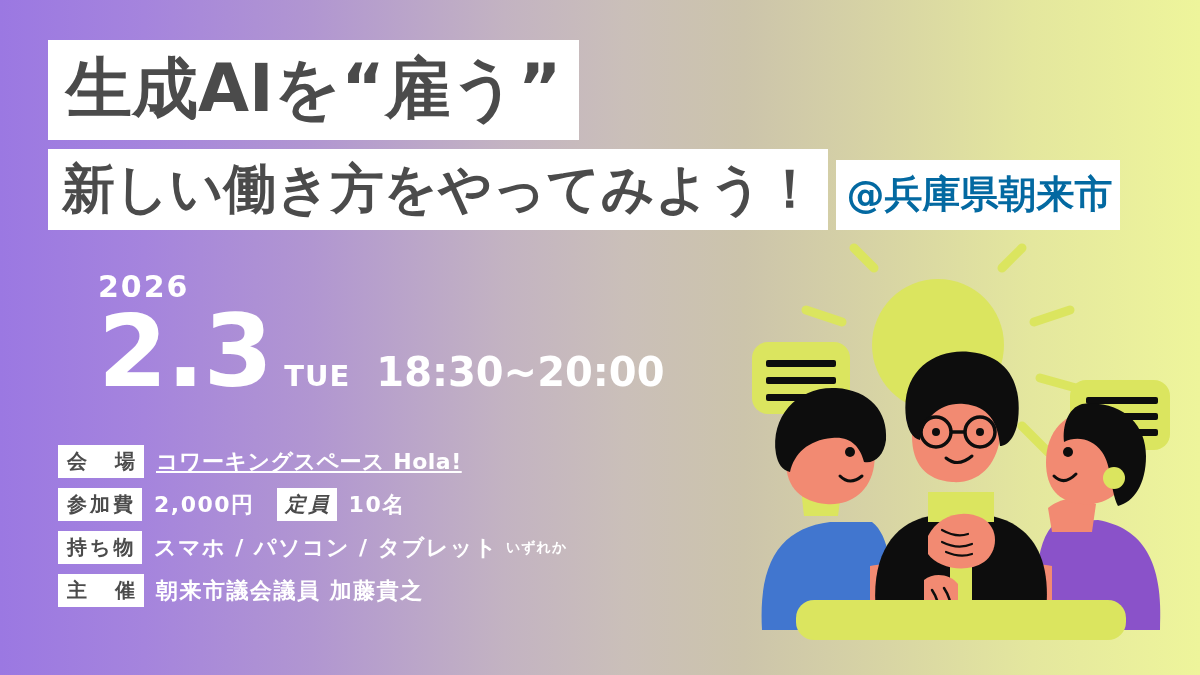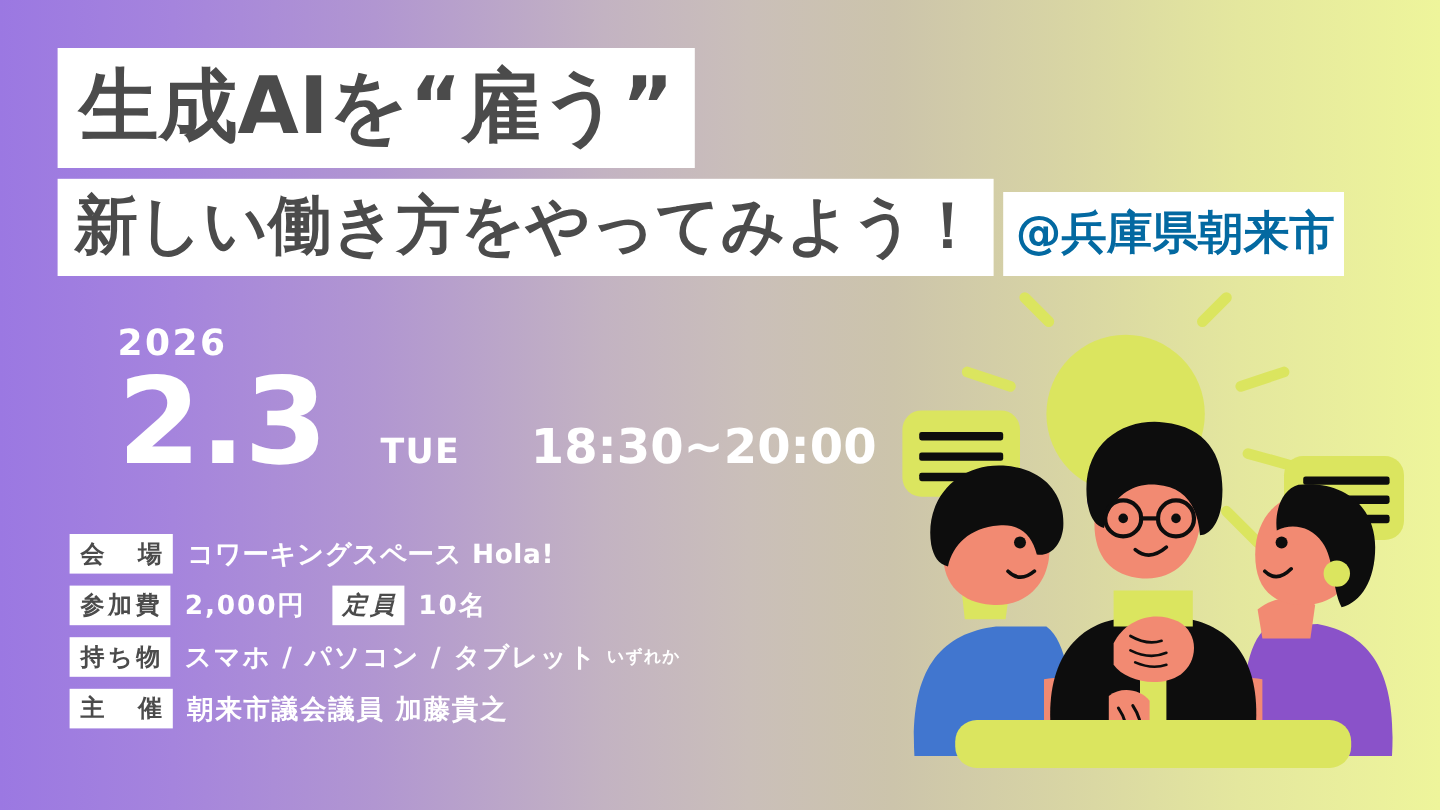--- a/index.html
+++ b/index.html
@@ -79,21 +79,20 @@
   .year {
     font-size: 30px;
     font-weight: bold;
     letter-spacing: 2px;
     line-height: 1;
     margin-bottom: 4px;
   }
   .date-row {
     display: flex;
     align-items: baseline;
-    gap: 33px;
   }
   .big-date {
     font-size: 100px;
     font-weight: bold;
     line-height: 0.92;
     letter-spacing: -1px;
   }
   .dow {
     font-size: 29px;
     font-weight: bold;
@@ -138,21 +137,21 @@
   .tag.spread { letter-spacing: 0; }
   .tag.spread > span { display: inline-block; }
 
   .info-val {
     font-size: 22px;
     font-weight: bold;
     letter-spacing: 1.5px;
     margin-left: 12px;
     white-space: nowrap;
   }
-  .info-val.plain { letter-spacing: 0.5px; }
+  .info-val.plain { letter-spacing: 0.5px; text-decoration: underline; }
   .note {
     font-size: 14px;
     font-weight: bold;
     letter-spacing: 1px;
     margin-left: 8px;
   }
   .gap { display: inline-block; width: 22px; }
 
   
   .illus {

